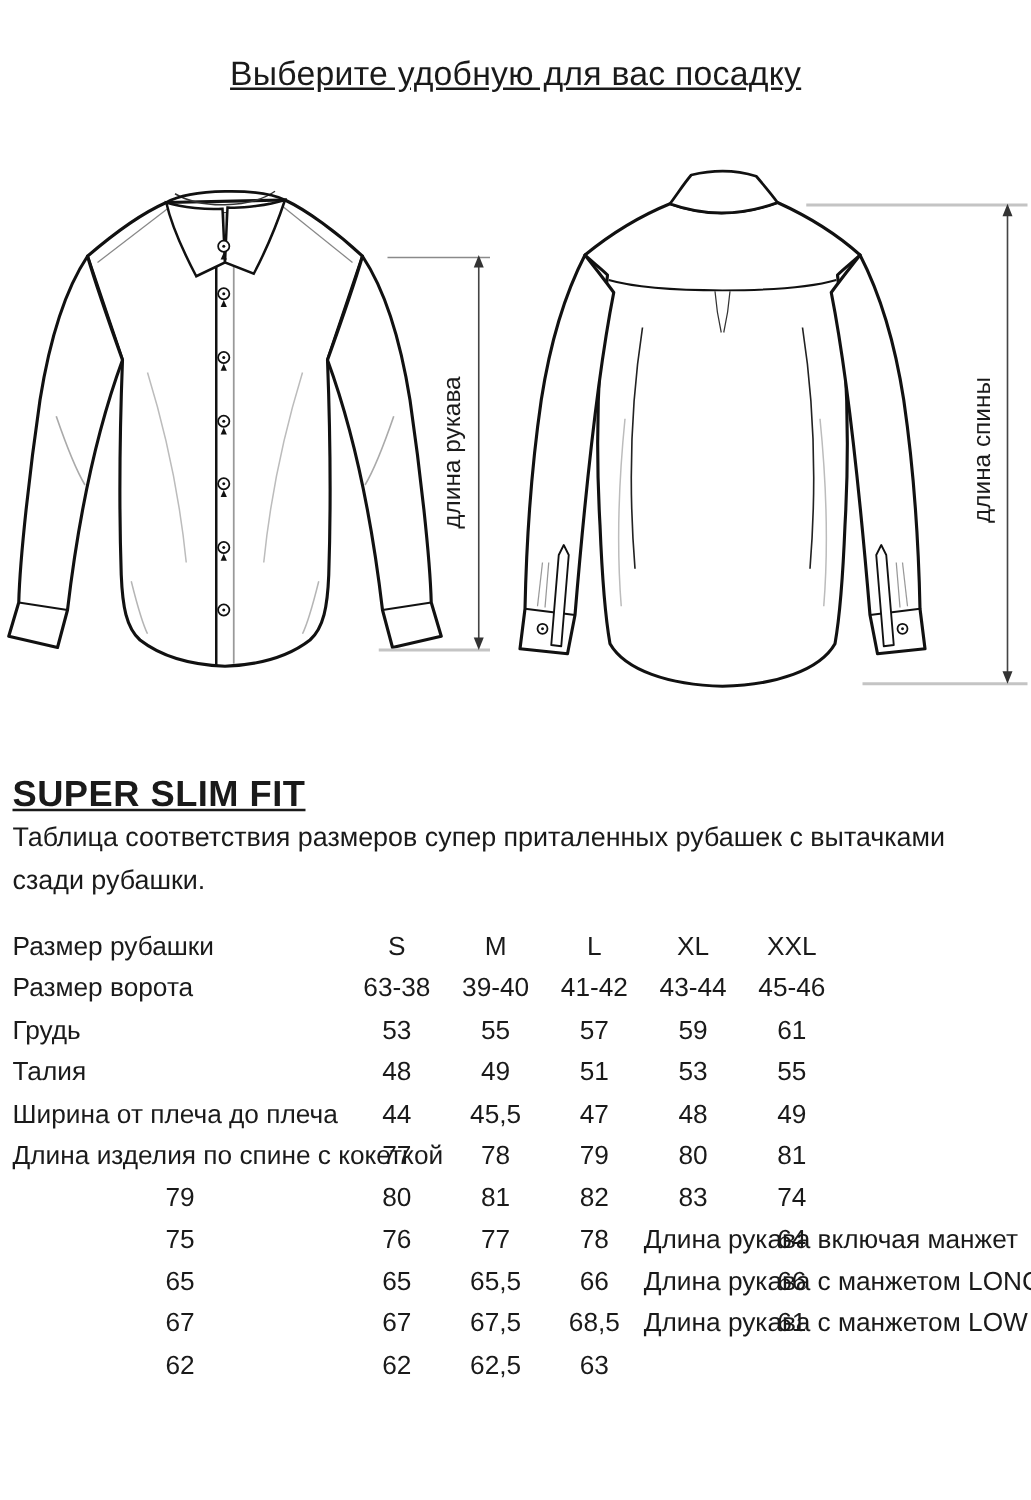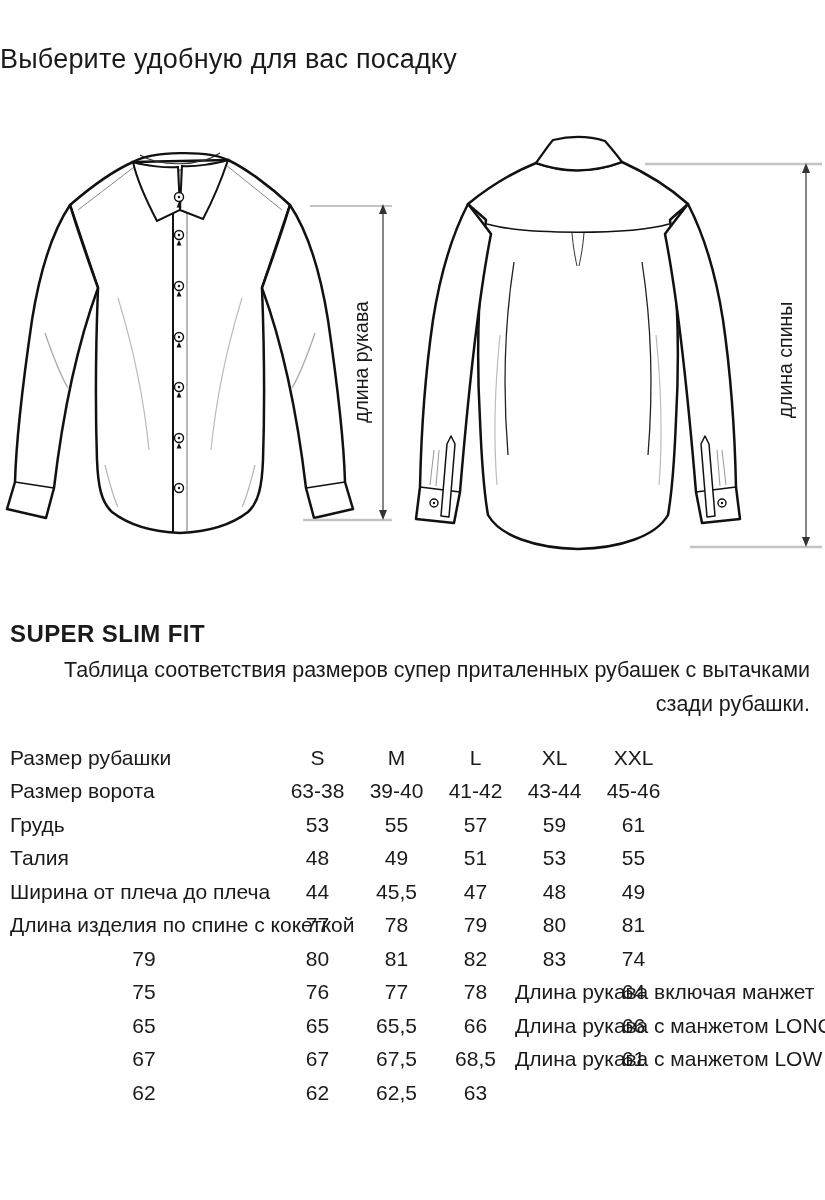--- a/index.html
+++ b/index.html
@@ -6,40 +6,40 @@
   body{
     width:825px;height:1200px;
     background:#ffffff;
     font-family:"Liberation Sans","DejaVu Sans",sans-serif;
     color:#1a1a1a;
     position:relative;
     overflow:hidden;
   }
   .page-title{
     position:absolute;top:44px;left:0;width:825px;
-    text-align:left;
-    font-size:27px;font-weight:400;letter-spacing:0.2px;
+    text-align:center;
+    font-size:27px;font-weight:400;letter-spacing:0.2px;text-decoration:underline;
   }
   .diagram{
     position:absolute;top:120px;left:0;
   }
   .diagram text{
     font-family:"Liberation Sans","DejaVu Sans",sans-serif;
     font-size:19.5px;fill:#1a1a1a;
   }
   .fit-heading{
     position:absolute;top:620px;left:10px;
-    font-size:24px;font-weight:800;letter-spacing:0.4px;
+    font-size:29px;font-weight:800;letter-spacing:0.4px;
     margin:0;
+    text-decoration:underline;
   }
   .fit-desc{
     position:absolute;top:653px;left:10px;width:800px;
     font-size:21.5px;line-height:34px;font-weight:400;
     margin:0;
-    text-align:right;
   }
   .size-table{
     position:absolute;top:741px;left:0;
     padding-left:10px;
     display:grid;
     grid-template-columns:268px repeat(5,79px);
     grid-auto-rows:33.5px;
     align-items:center;
     font-size:21px;
   }

